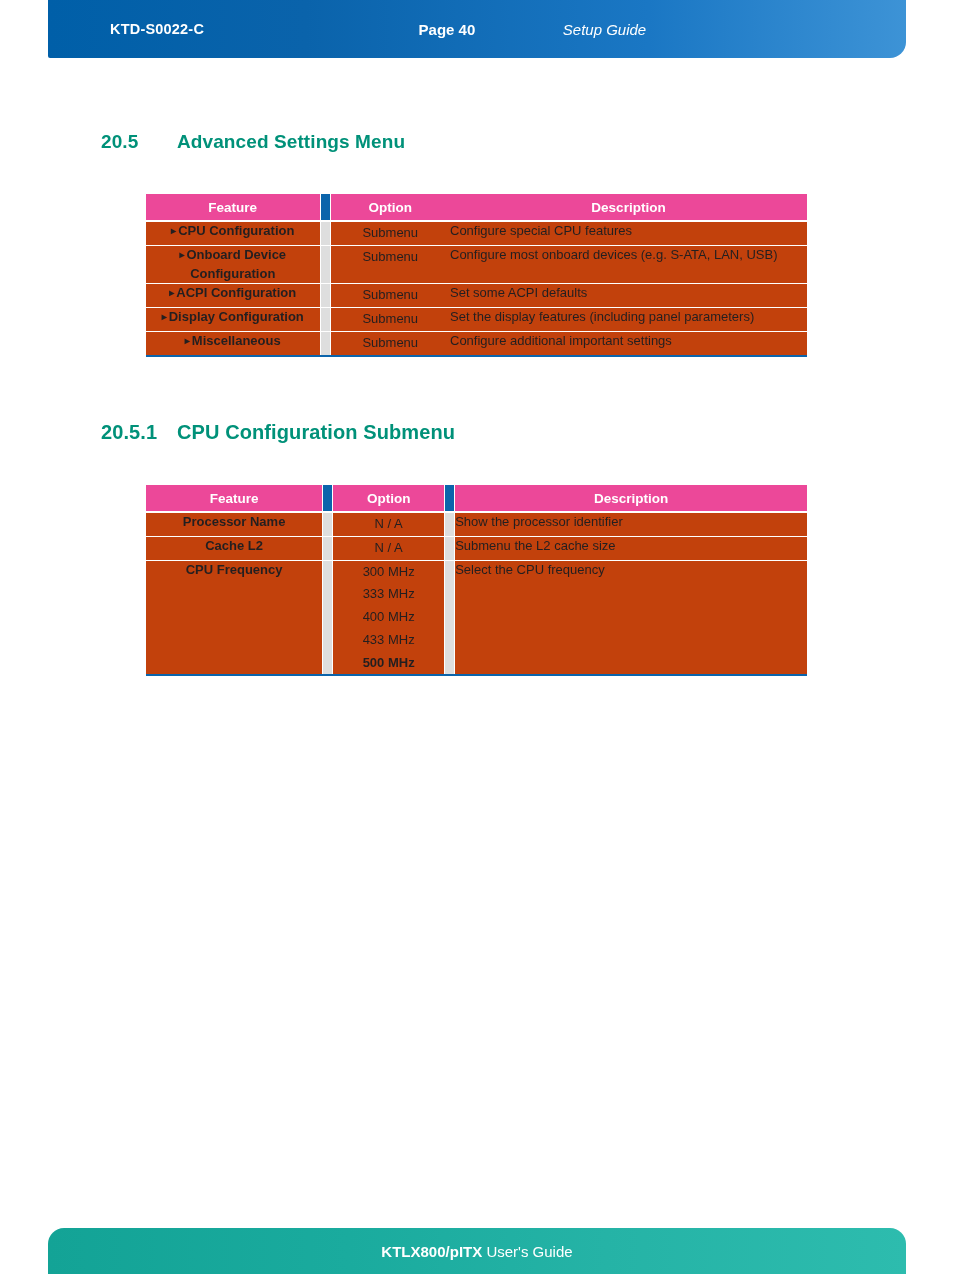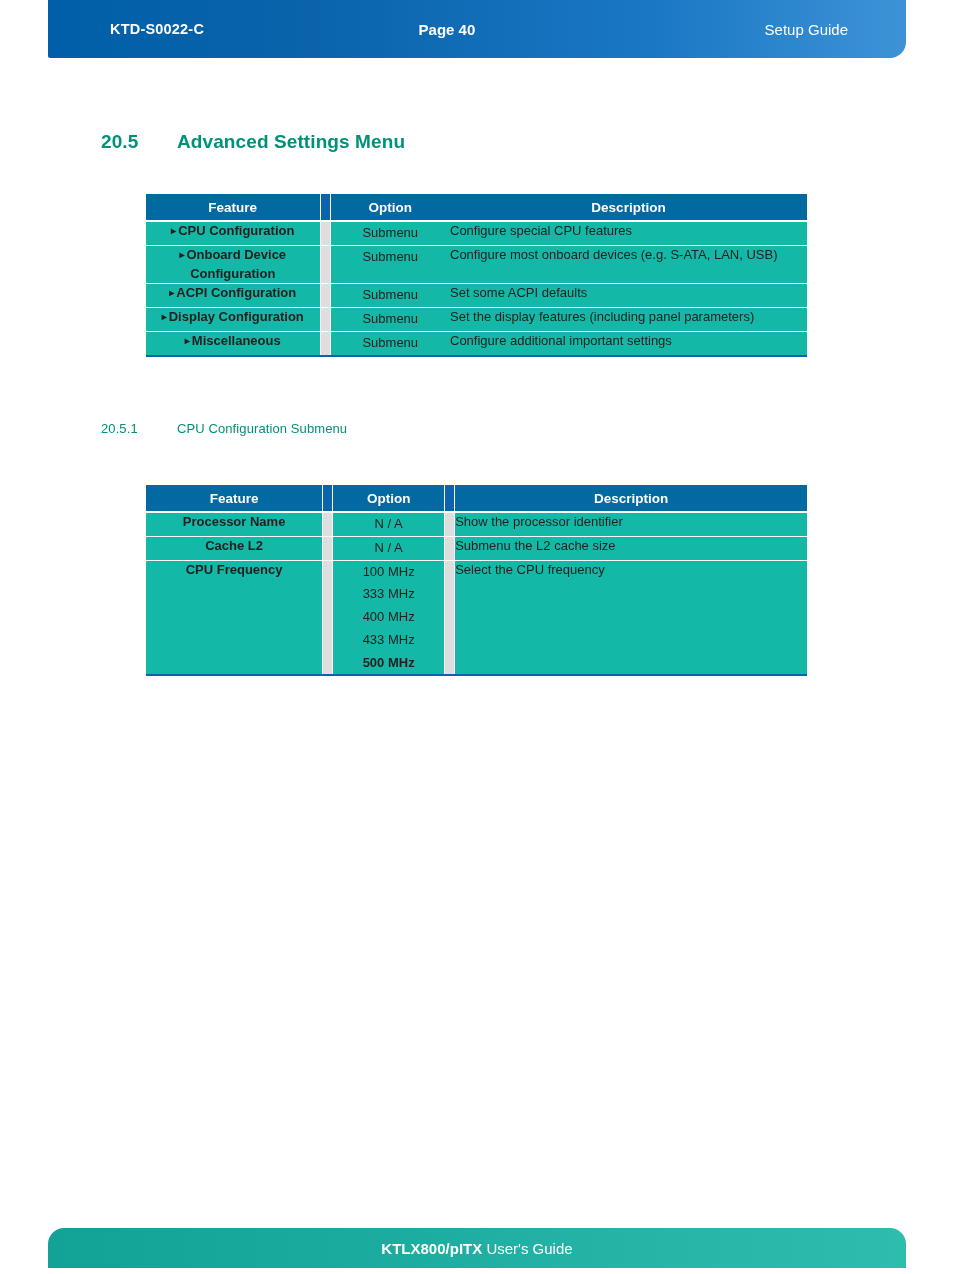--- a/index.html
+++ b/index.html
@@ -38,34 +38,35 @@
     letter-spacing: .2px;
   }
   .page-header .hdr-center {
     width: 27%;
     text-align: center;
     font-size: 15px;
     font-weight: bold;
   }
   .page-header .hdr-right {
     flex: 1;
-    text-align: right;
-    padding-right: 58px;
+    text-align: left;
+    padding-right: 76px;
     box-sizing: border-box;
     font-size: 15px;
     font-weight: normal;
+    font-style: italic;
   }
 
   
   .page-footer {
     position: absolute;
     left: 48px;
     top: 1228px;
     width: 858px;
-    height: 40px;
+    height: 46px;
     background: linear-gradient(to right, #13a396 0%, #1aab9e 35%, #25b3a6 65%, #2dbcae 100%);
     border-top-left-radius: 16px;
     border-top-right-radius: 16px;
     color: #ffffff;
     display: flex;
     align-items: center;
     justify-content: center;
   }
   .page-footer .ft-text {
     font-size: 15px;
@@ -93,57 +94,57 @@
   }
   h2.section-heading .sec-num {
     display: inline-block;
     width: 76px;
   }
 
   h3.subsection-heading {
     position: absolute;
     margin: 0;
     color: #009179;
-    font-size: 13px;
-    font-weight: normal;
+    font-size: 20px;
+    font-weight: bold;
     letter-spacing: .1px;
     white-space: nowrap;
   }
   h3.subsection-heading .sec-num {
     display: inline-block;
     width: 76px;
   }
 
   
   .doc-table {
     position: absolute;
     left: 146px;
     width: 661px;
     border-collapse: collapse;
     border-bottom: 2px solid #0b64ab;
     table-layout: fixed;
     background: #dedede;
   }
   .doc-table th {
-    background: #0369a1;
+    background: #ec4899;
     color: #ffffff;
     font-size: 13.5px;
     font-weight: bold;
     height: 26px;
     padding: 0;
     text-align: center;
     vertical-align: middle;
   }
   .doc-table th.sep {
     border-left: 1px solid #ffffff;
     border-right: 1px solid #ffffff;
     background: #0b64ab;
   }
   .doc-table td {
-    background: #14b8a6;
+    background: #c2410c;
     font-size: 13px;
     color: #231f20;
     padding: 0;
     vertical-align: top;
     border-top: 1px solid #ffffff;
   }
   .doc-table tr:first-child td {
     border-top: 2px solid #ffffff;
   }
   .doc-table td.sep {
@@ -293,21 +294,21 @@
           <td class="cell-option">
             <span class="opt">N / A</span>
           </td>
           <td class="sep"></td>
           <td class="cell-desc"><span>Submenu the L2 cache size</span></td>
         </tr>
         <tr>
           <td class="cell-feature"><span>CPU Frequency</span></td>
           <td class="sep"></td>
           <td class="cell-option">
-            <span class="opt">100 MHz</span>
+            <span class="opt">300 MHz</span>
             <span class="opt">333 MHz</span>
             <span class="opt">400 MHz</span>
             <span class="opt">433 MHz</span>
             <span class="opt default">500 MHz</span>
           </td>
           <td class="sep"></td>
           <td class="cell-desc"><span>Select the CPU frequency</span></td>
         </tr>
       </tbody>
     </table>

